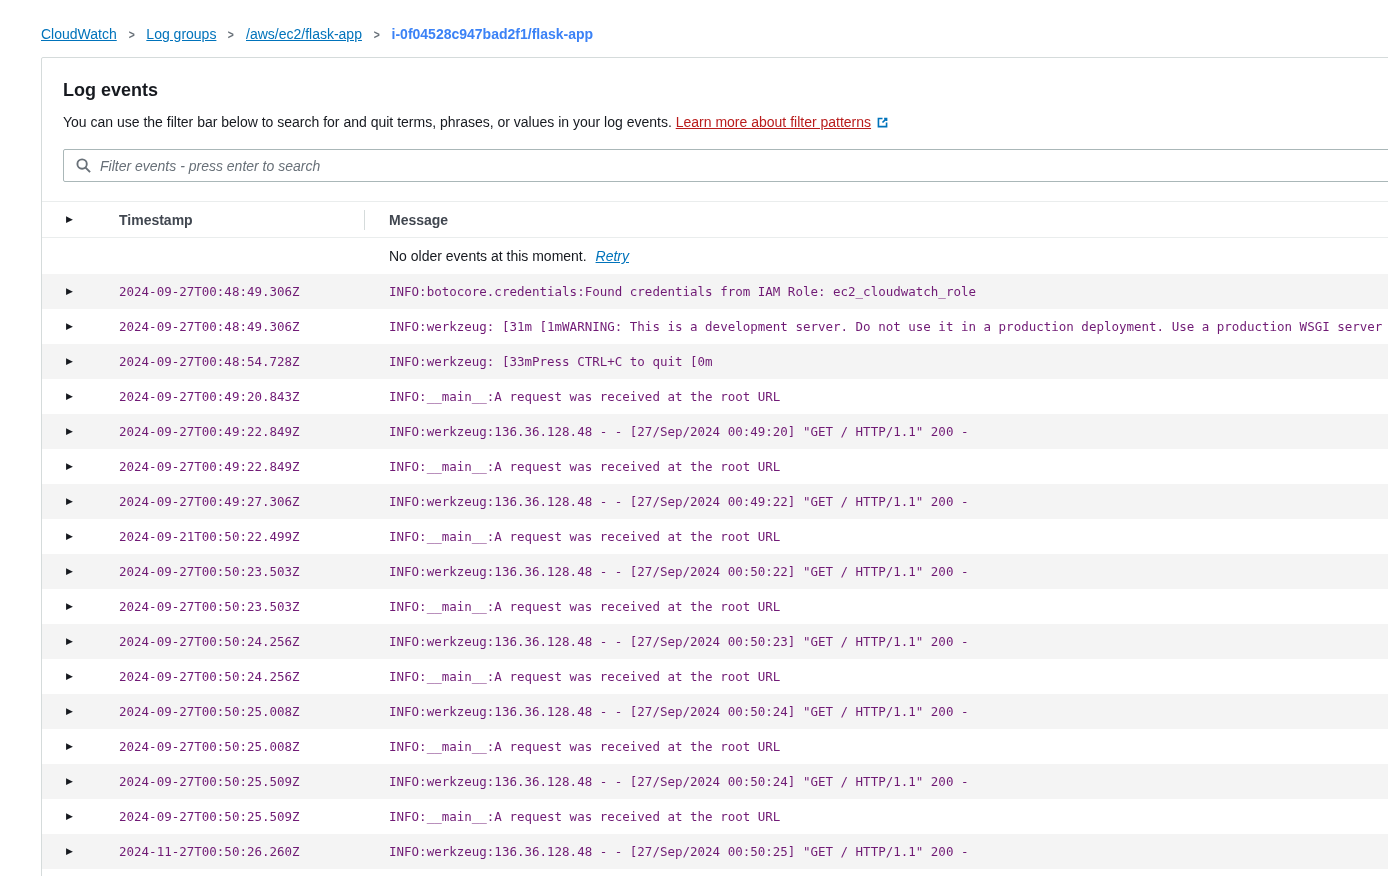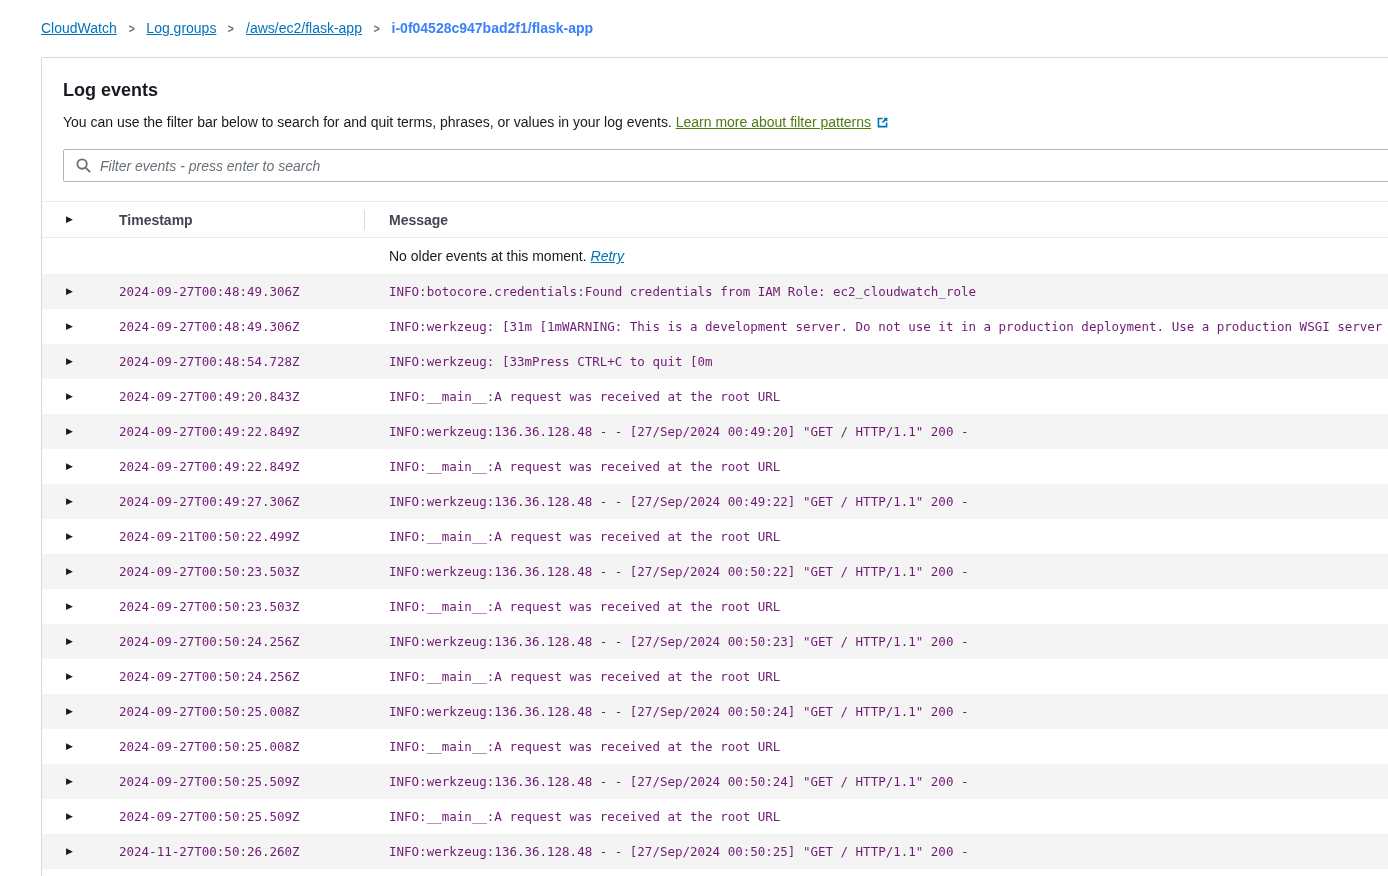--- a/index.html
+++ b/index.html
@@ -1,31 +1,31 @@
 <!DOCTYPE html>
 <html><head>
 <meta charset="utf-8">
 <style>
   * { margin:0; padding:0; box-sizing:border-box; }
   html,body { width:1388px; height:876px; overflow:hidden; background:#ffffff;
     font-family:"Liberation Sans","DejaVu Sans",sans-serif; color:#16191f; }
 
   
-  .breadcrumb { position:absolute; left:41px; top:20px; font-size:14px; display:flex; align-items:center; }
+  .breadcrumb { position:absolute; left:41px; top:26px; font-size:14px; display:flex; align-items:center; }
   .breadcrumb a { color:#0073bb; text-decoration:underline; cursor:pointer; }
   .crumb-sep { color:#687078; margin:0 11px; font-size:13px; font-weight:700; transform:scaleX(.8); display:inline-block; }
   .crumb-current { color:#3b82f6; font-weight:700; }
 
   
   .panel { position:absolute; left:41px; top:57px; width:1460px; height:830px;
     background:#fff; border:1px solid #d5dbdb; border-radius:2px; }
   .panel-head { padding:22px 21px 0 21px; }
   .panel-title { font-size:18px; font-weight:700; color:#16191f; }
   .panel-desc { margin-top:13px; font-size:14px; color:#16191f; }
-  .learn-link { color:#4d7c0f; text-decoration:underline; cursor:pointer; white-space:nowrap; }
+  .learn-link { color:#b91c1c; text-decoration:underline; cursor:pointer; white-space:nowrap; }
   .ext-icon { display:inline-block; vertical-align:-2px; margin-left:5px; }
 
   
   .filter-box { margin-top:17px; height:33px; width:1418px; border:1px solid #aab7b8; border-radius:2px;
     display:flex; align-items:center; padding-left:12px; background:#fff; }
   .filter-box input { border:none; outline:none; flex:1; height:100%; font-size:14px; margin-left:9px;
     font-family:"Liberation Sans","DejaVu Sans",sans-serif; color:#16191f; background:transparent; }
   .filter-box input::placeholder { font-style:italic; color:#687078; opacity:1; }
 
   
@@ -33,21 +33,21 @@
   .thead { display:flex; align-items:center; height:37px; border-top:1px solid #eaeded; border-bottom:1px solid #eaeded;
     font-size:14px; font-weight:700; color:#414750; background:#fff; }
   .cell-arrow { width:77px; padding-left:24px; flex:none; display:flex; align-items:center; }
   .cell-ts { width:270px; flex:none; position:relative; }
   .thead .cell-ts::after { content:""; position:absolute; right:24px; top:50%; transform:translateY(-50%);
     width:1px; height:20px; background:#d5dbdb; }
   .cell-msg { flex:1 1 auto; min-width:0; white-space:nowrap; overflow:hidden; }
   .tri { font-size:9px; color:#16191f; line-height:1; cursor:pointer; }
 
   .notice-row { display:flex; align-items:center; height:36px; font-size:14px; background:#fff; }
-  .retry-link { color:#0073bb; font-style:italic; text-decoration:underline; cursor:pointer; }
+  .retry-link { color:#0073bb; font-style:italic; text-decoration:underline; cursor:pointer; margin-left:5px; }
 
   .row { display:flex; align-items:center; height:35px; background:#fff; cursor:pointer; }
   .row:nth-child(odd) { background:#f4f4f4; }
   .mono { font-family:"DejaVu Sans Mono","Liberation Mono",monospace; font-size:12.5px; color:#701a75; }
 </style>
 </head>
 <body>
 
 <nav class="breadcrumb">
   <a>CloudWatch</a>

